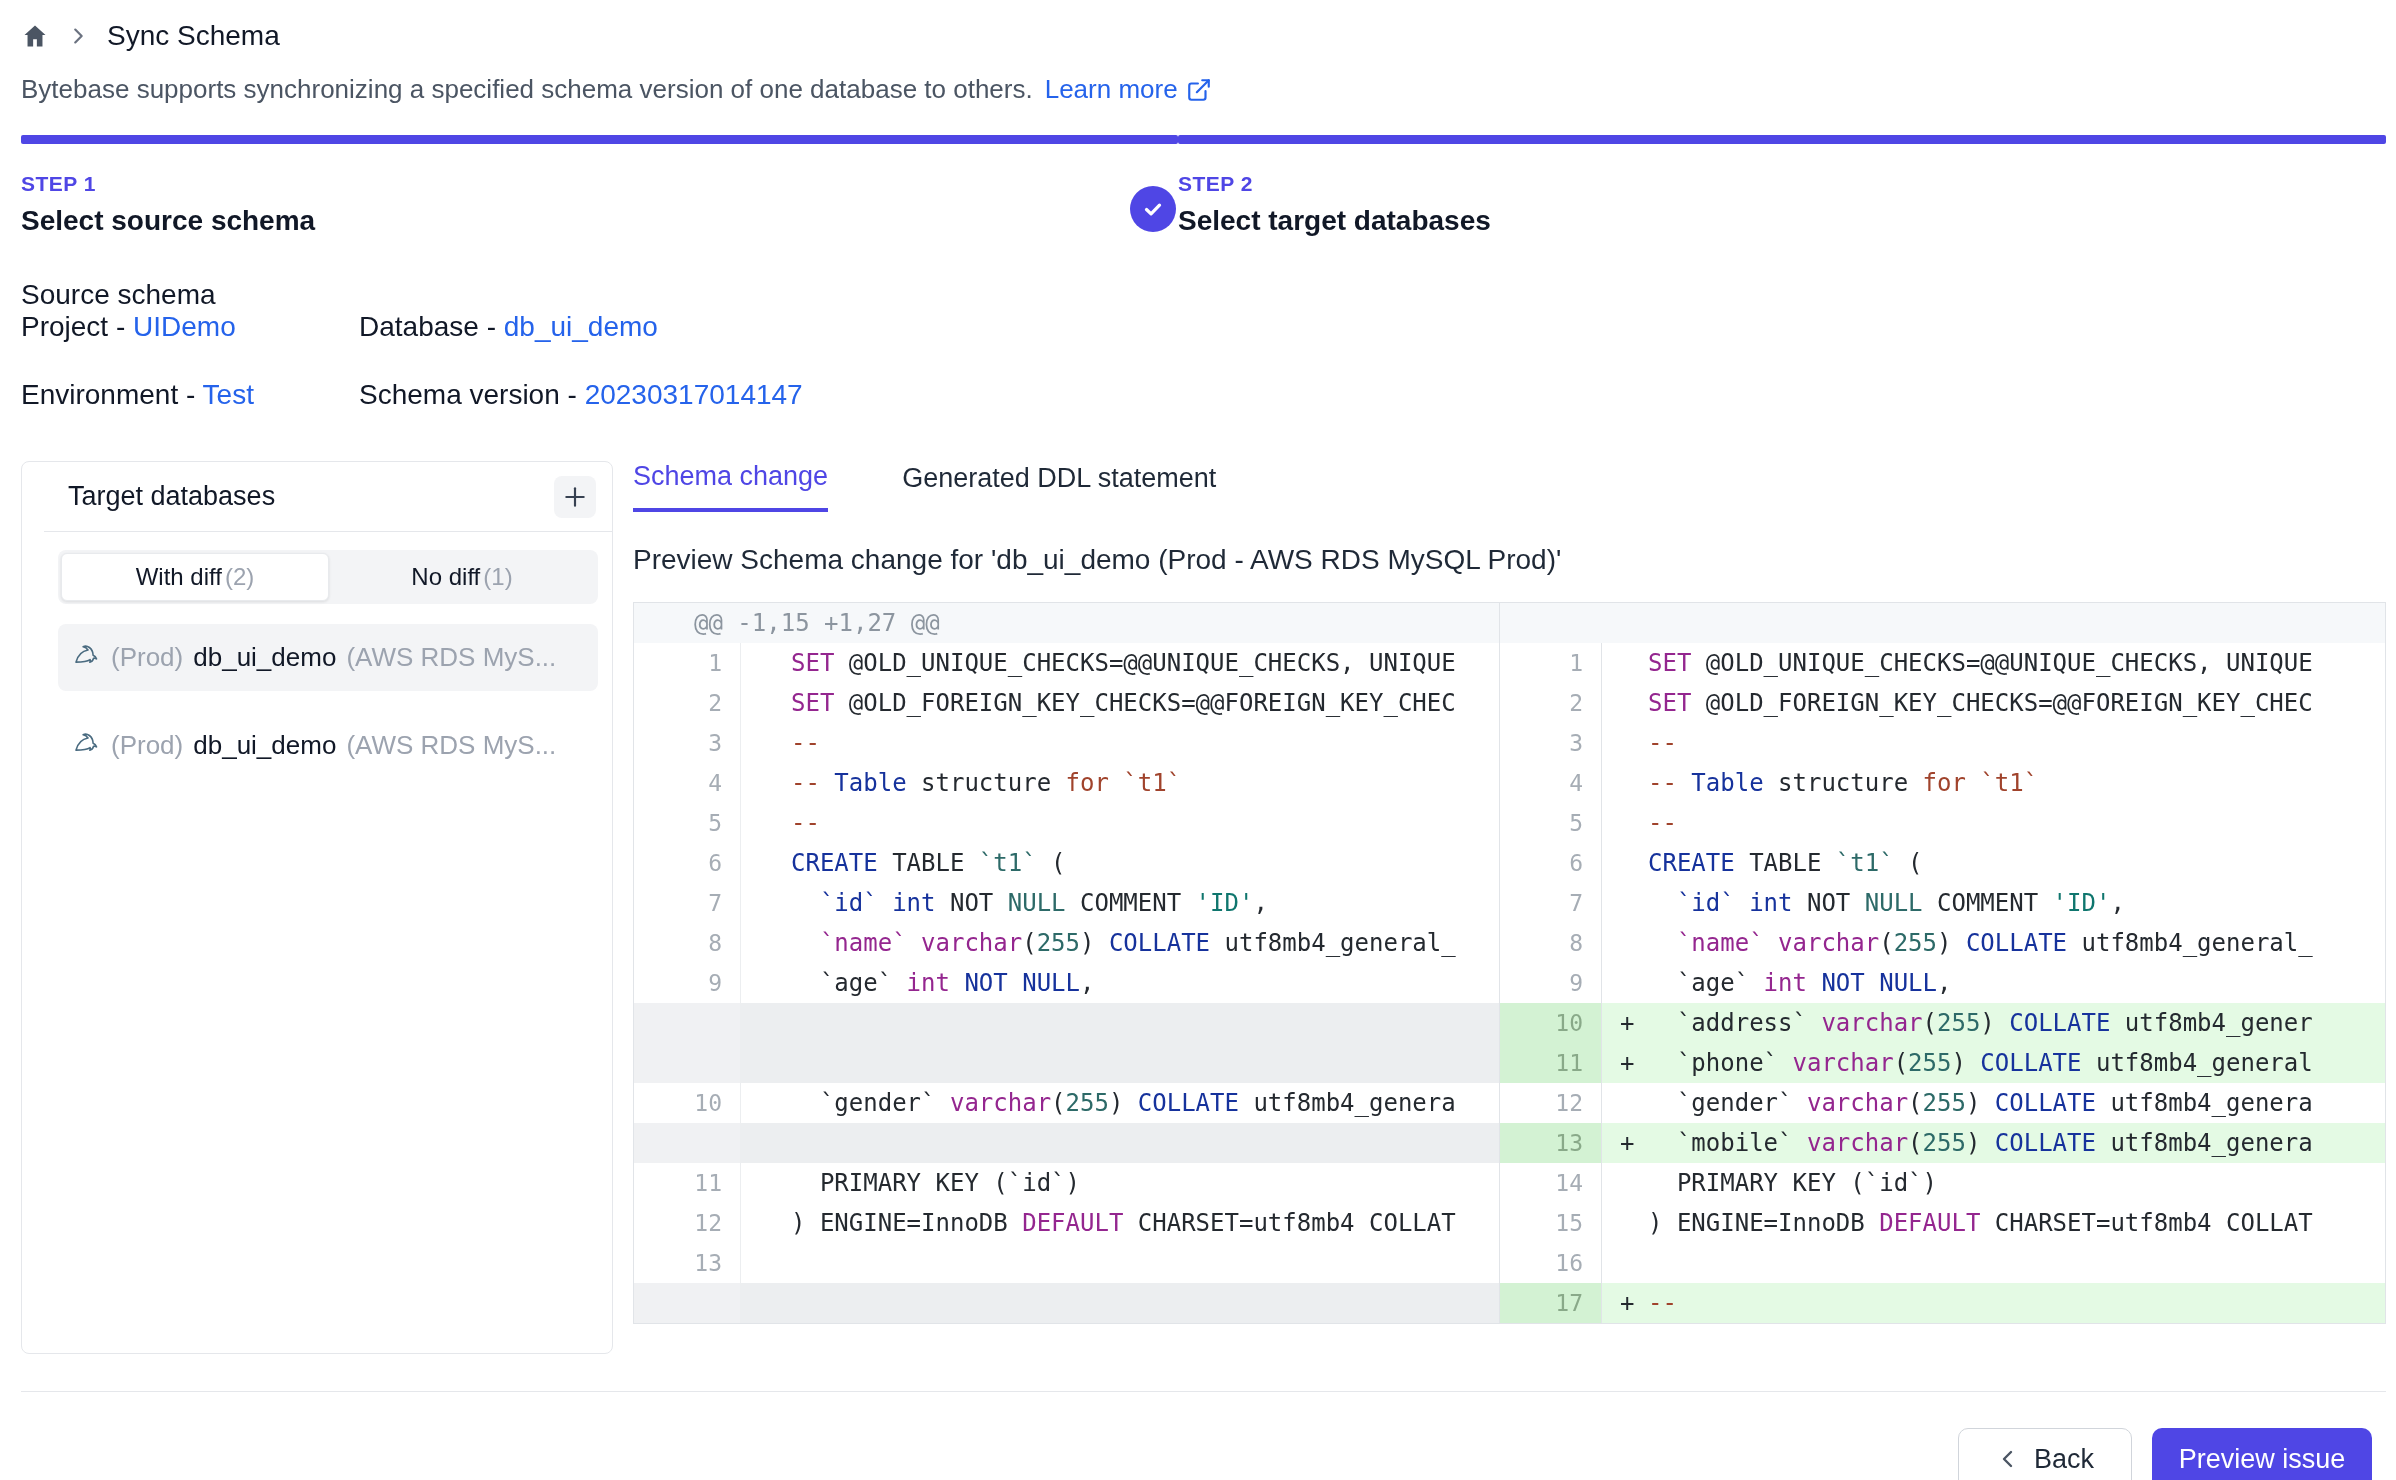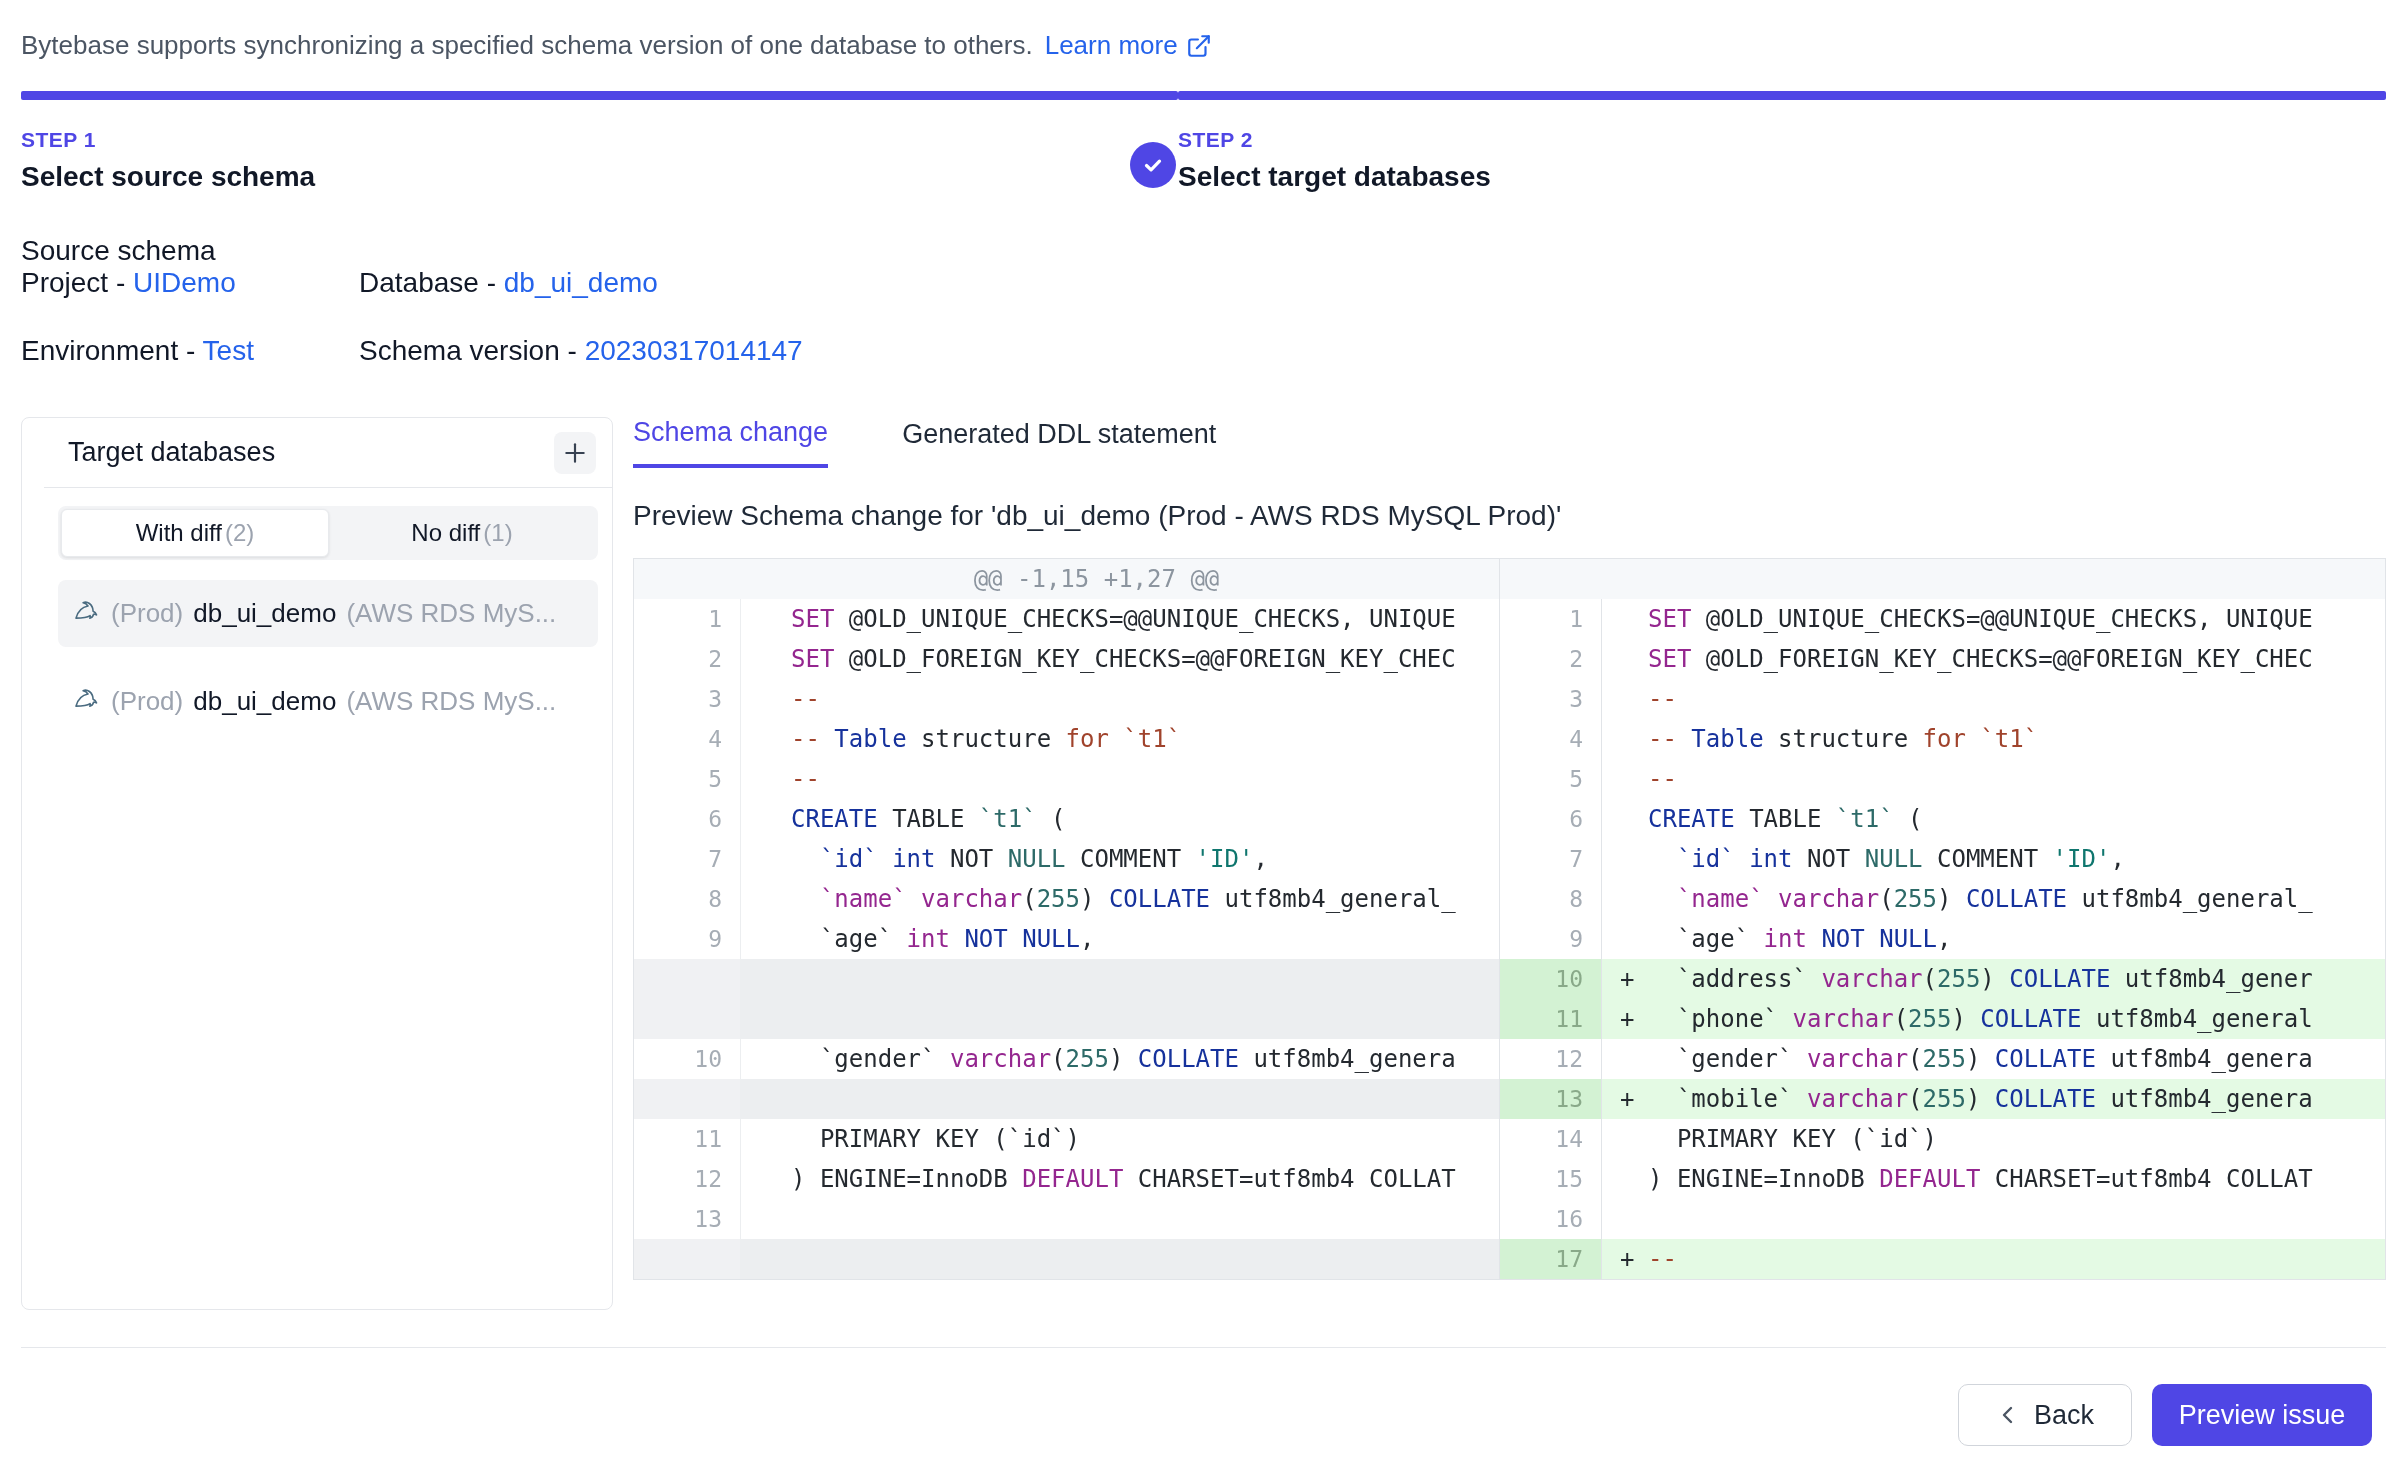--- a/index.html
+++ b/index.html
@@ -67,41 +67,54 @@
   .pane-left { width:866px; flex:none; border-right:1px solid #e1e4e8; }
   .pane-right { flex:1; min-width:0; }
   .drow { display:flex; height:40px; line-height:40px; }
   .dnum { width:107px; flex:none; text-align:right; padding-right:18px; color:#a6adb5;
     font-size:23px; border-right:1px solid #eceef0; }
   .pane-right .dnum { width:102px; border-right:1px solid #e1e4e8; }
   .dcode { flex:1; min-width:0; overflow:hidden; white-space:pre; padding-left:50px; position:relative; }
   .pane-right .dcode { padding-left:46px; }
   .sign { position:absolute; left:18px; color:#24292f; }
   .drow.hunk { background:#f6f8fa; color:#8c959f; }
-  .hunk-cell { width:100%; white-space:pre; padding-left:60px; overflow:hidden;text-align:center; }
+  .hunk-cell { width:100%; white-space:pre; padding-left:60px; overflow:hidden; }
   .drow.filler { background:#eceef0; }
   .drow.filler .dnum { background:#f0f1f3; }
   .drow.added .dnum { background:#d3f2d3; color:#89a989; }
   .drow.added .dcode { background:#e4fae4; }
   .tok-dark { color:#24292f; } .tok-purple { color:#94268f; } .tok-navy { color:#16329c; }
   .tok-teal { color:#2d6a68; } .tok-green { color:#0f766e; } .tok-red { color:#a0432c; }
 
   
   .footer-sep { margin-top:37px; border-top:1px solid #e5e7eb; }
   .footer { margin-top:36px; display:flex; justify-content:flex-end; gap:20px; padding-right:14px; }
   .btn { height:62px; border-radius:10px; font-size:27px; display:inline-flex; align-items:center;
     justify-content:center; cursor:pointer; font-family:inherit; }
   .btn-back { width:174px; background:#fff; border:1px solid #d1d5db; color:#1f2937; gap:14px; }
   .btn-primary { width:220px; background:#4f46e5; color:#fff; border:none; font-weight:500; }
 </style>
 </head>
 <body>
 
 <div class="page">
 
+  <div class="breadcrumb">
+    <button class="crumb-home">
+      <svg width="28" height="28" viewBox="0 0 24 24" fill="#4b5563">
+          <path d="M12 3l9 8.2h-2.6V21h-4.8v-6.2H10.4V21H5.6v-9.8H3z"></path>
+        </svg>
+    </button>
+    <span class="crumb-sep">
+      <svg width="22" height="22" viewBox="0 0 24 24" fill="none" stroke="#6b7280" stroke-width="2.4" stroke-linecap="round" stroke-linejoin="round">
+          <polyline points="9,5 16,12 9,19"></polyline>
+        </svg>
+    </span>
+    <span class="crumb-title">Sync Schema</span>
+  </div>
 
   <div class="desc">
     <span>Bytebase supports synchronizing a specified schema version of one database to others.</span>
     <a>
       <span>Learn more</span>
       <svg width="26" height="26" viewBox="0 0 24 24" fill="none" stroke="#2563eb" stroke-width="2" stroke-linecap="round" stroke-linejoin="round">
           <path d="M18 13v6a2 2 0 0 1-2 2H5a2 2 0 0 1-2-2V8a2 2 0 0 1 2-2h6"></path>
           <polyline points="15 3 21 3 21 9"></polyline>
           <line x1="10" y1="14" x2="21" y2="3"></line>
         </svg>

